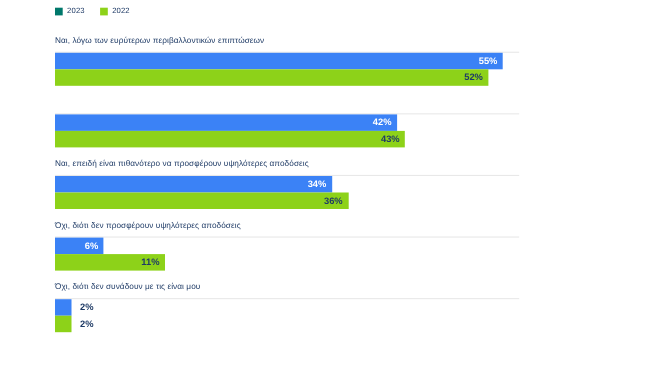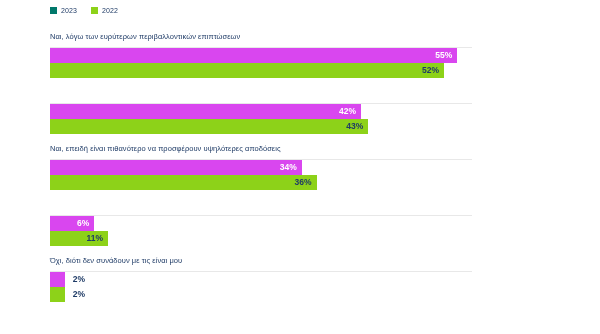--- a/index.html
+++ b/index.html
@@ -98,21 +98,21 @@
   .bar {
     position: absolute;
     left: 0;
     top: 0;
     height: 15px;
     display: flex;
     align-items: center;
     justify-content: flex-end;
     box-sizing: border-box;
   }
-  .bar.y2023 { background: #d946ef; }
+  .bar.y2023 { background: #3b82f6; }
   .bar.y2022 { background: #8DD219; }
 
   .bar-value {
     font-size: 8.5px;
     font-weight: bold;
     line-height: 1;
     padding-right: 5px;
     white-space: nowrap;
   }
   .bar.y2023 .bar-value { color: #FFFFFF; }
@@ -193,29 +193,30 @@
         </div>
         <div class="bar-row">
           <div class="bar y2022" style="width: 266.526px;">
             <span class="bar-value">36%</span>
           </div>
         </div>
       </div>
     </div>
 
     <div class="group">
+      <div class="group-label">Όχι, διότι δεν προσφέρουν υψηλότερες αποδόσεις</div>
       <div class="baseline"></div>
       <div class="bars">
         <div class="bar-row">
           <div class="bar y2023" style="width: 44.4211px;">
             <span class="bar-value">6%</span>
           </div>
         </div>
         <div class="bar-row">
-          <div class="bar y2022" style="width: 58px; padding-left: 47px;">
+          <div class="bar y2022" style="width: 100px; padding-left: 47px;">
             <span class="bar-value">11%</span>
           </div>
         </div>
       </div>
     </div>
 
     <div class="group">
       <div class="group-label">Όχι, διότι δεν συνάδουν με τις είναι μου</div>
       <div class="baseline"></div>
       <div class="bars">

